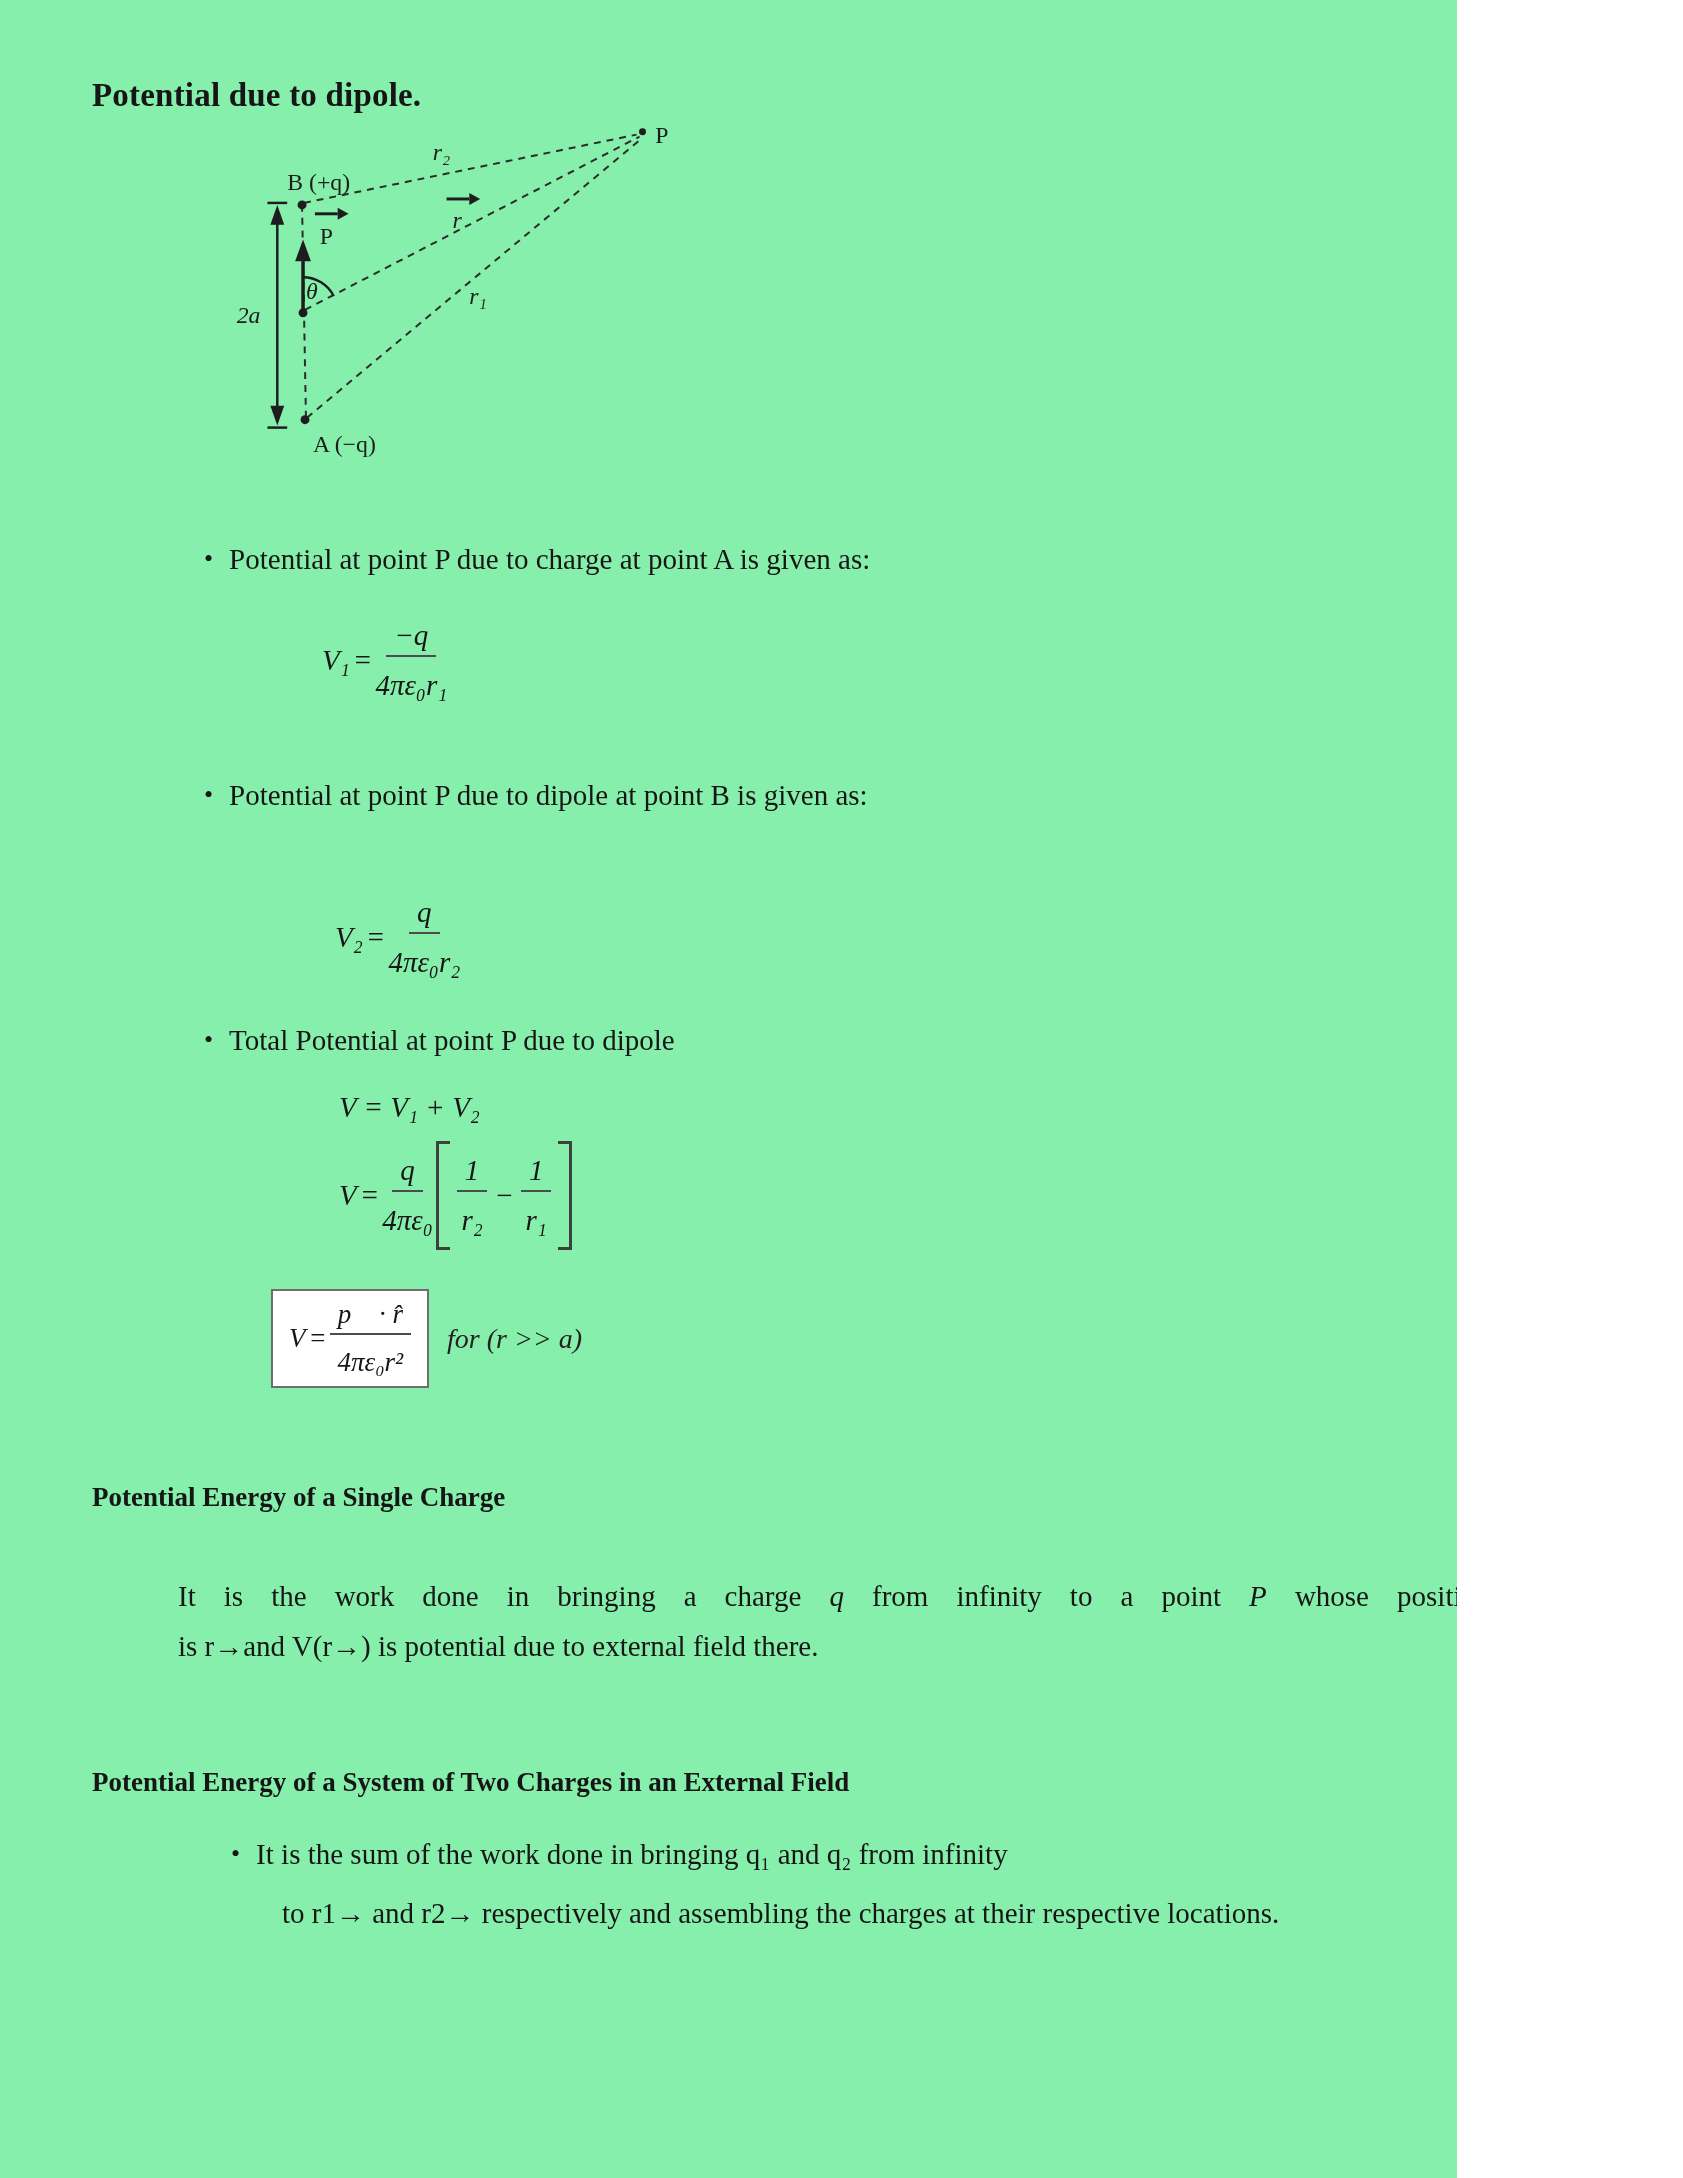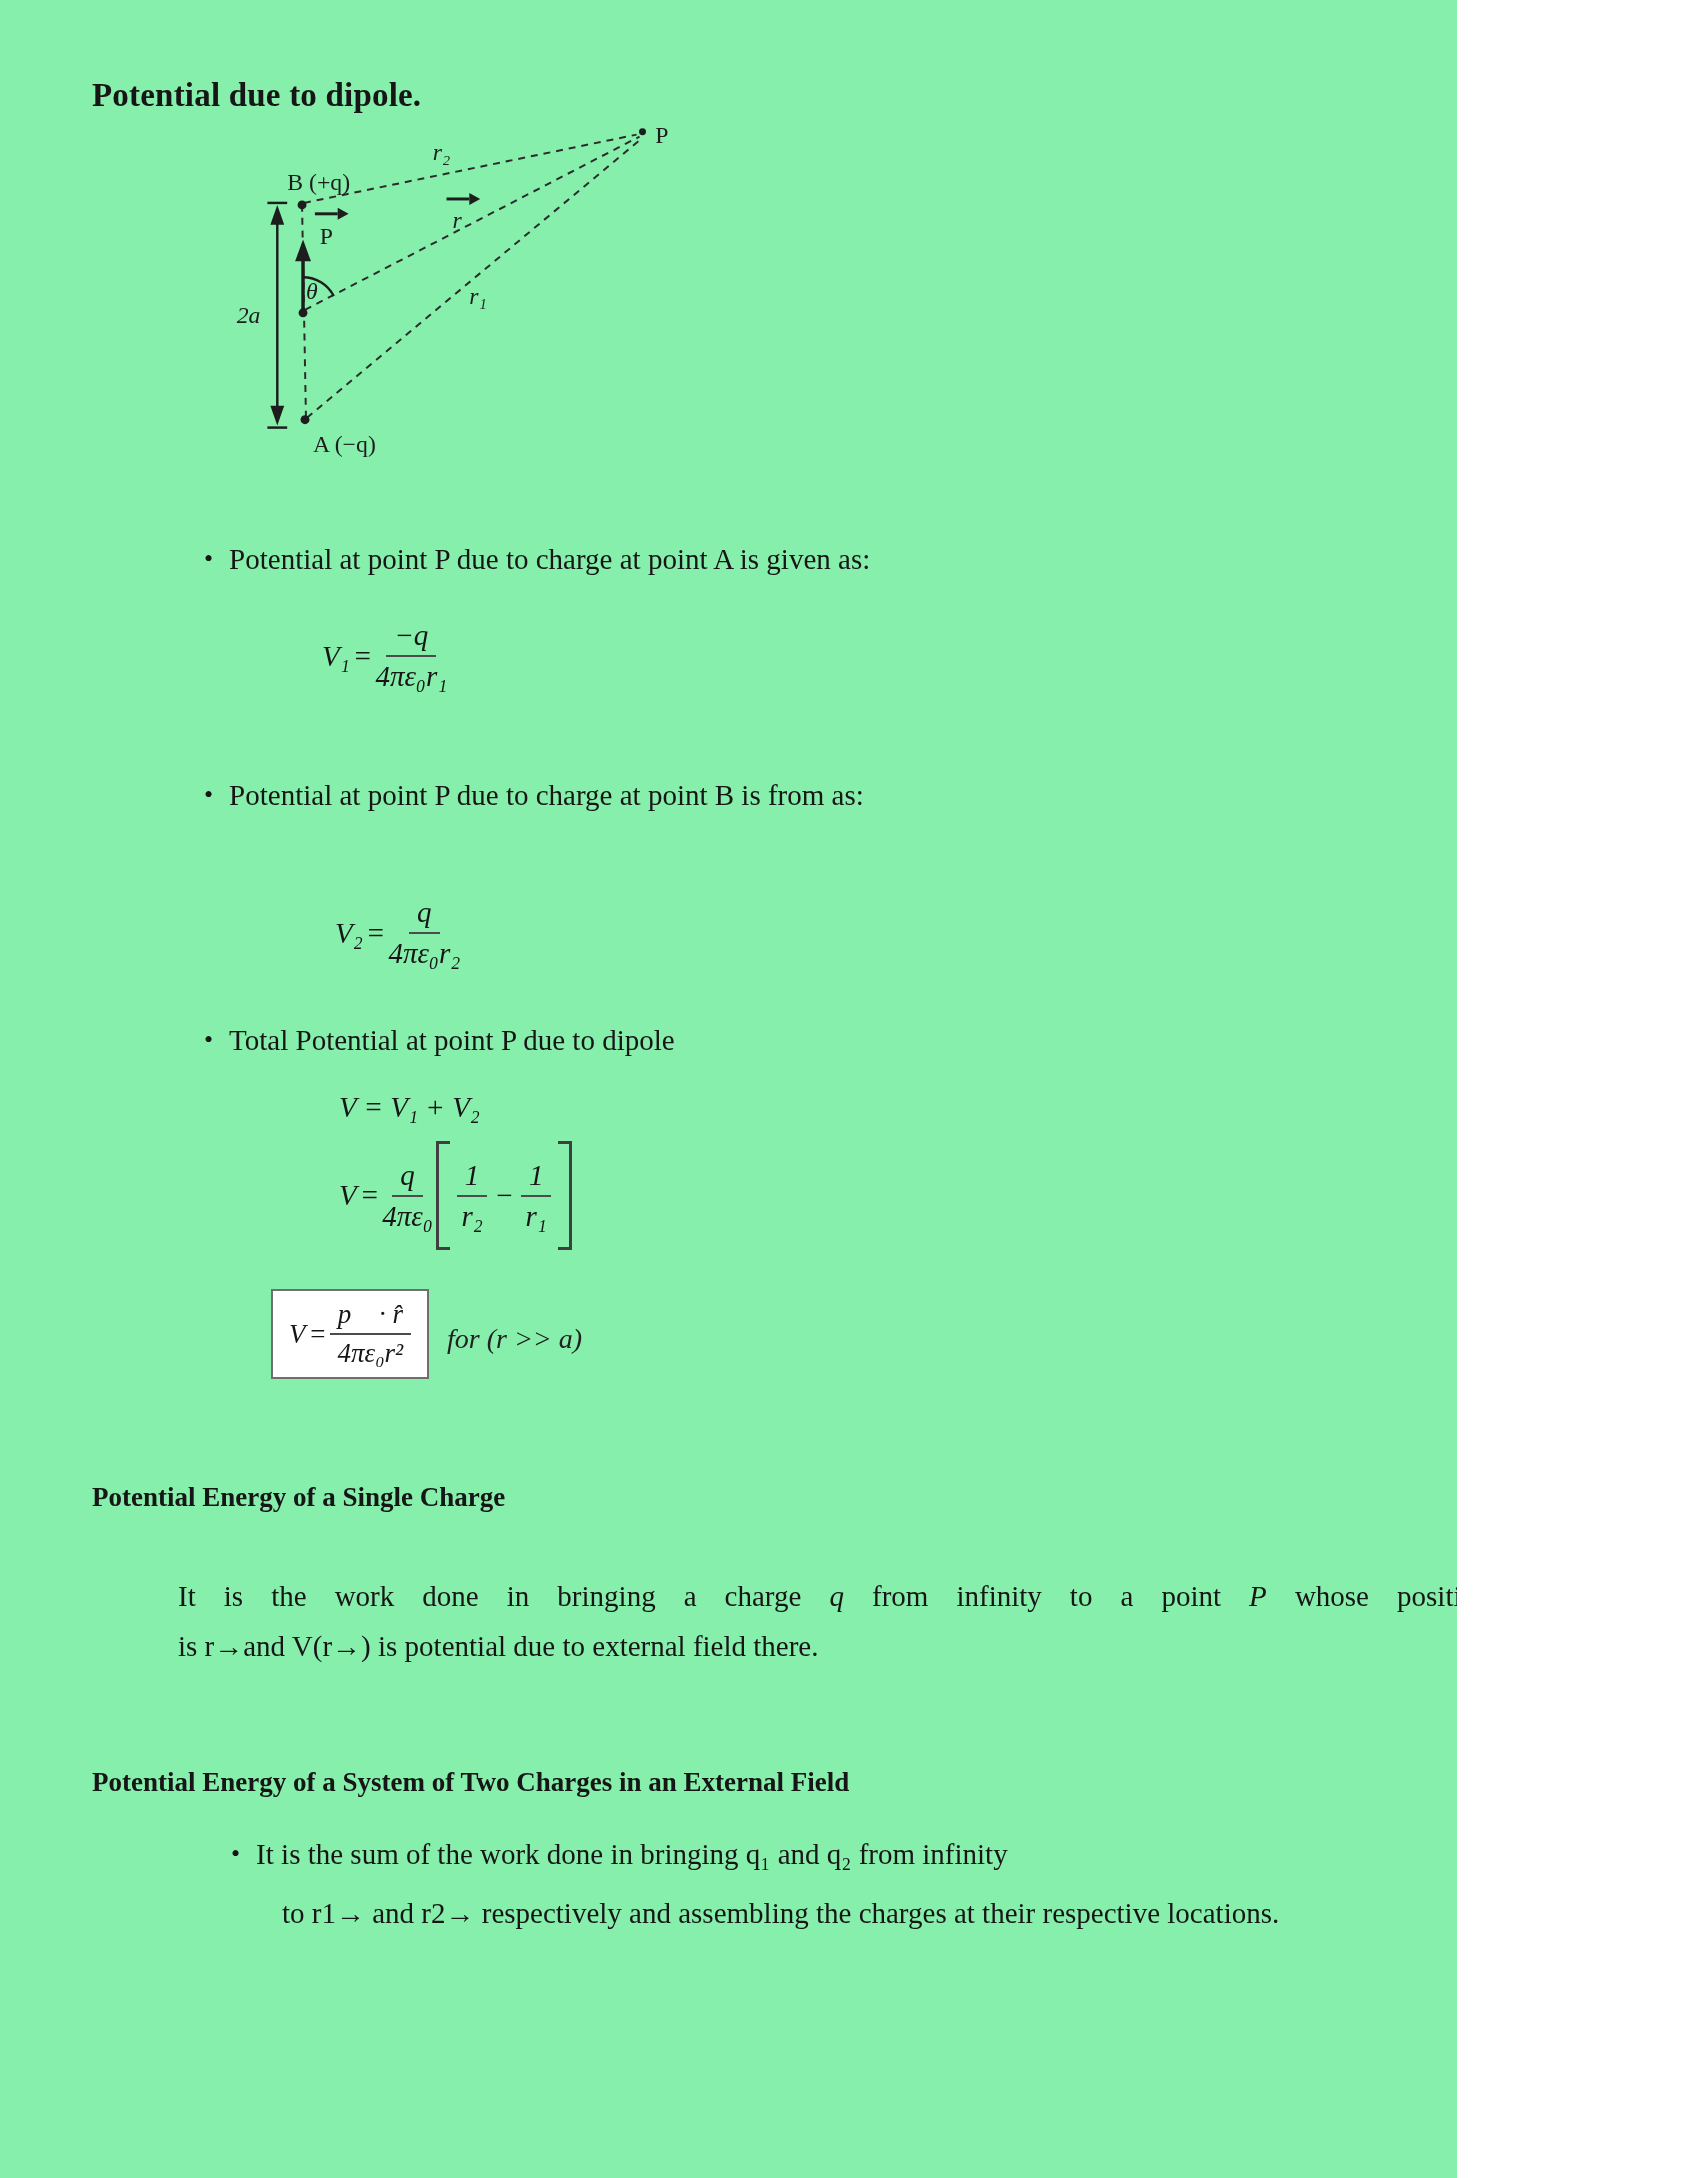--- a/index.html
+++ b/index.html
@@ -10,21 +10,21 @@
   .abs{position:absolute;}
   .title{font-size:33px;font-weight:bold;letter-spacing:0.2px;}
   .heading{font-size:27px;font-weight:bold;}
   .body-text{font-size:29px;}
   .bullet{display:flex;font-size:29px;line-height:34px;}
   .bullet .dot{margin-right:16px;font-size:26px;}
   .eq{display:flex;align-items:center;gap:3px;font-size:29px;font-style:italic;}
   .m{white-space:nowrap;}
   .frac{display:inline-flex;flex-direction:column;align-items:center;text-align:center;}
   .frac .num{display:block;padding:0 8px 3px;border-bottom:2px solid #4c4c4c;}
-  .frac .den{display:block;padding-top:3px;}
+  .frac .den{display:block;padding-top:12px;}
   .bkt-l,.bkt-r{display:inline-block;width:11px;height:103px;}
   .bkt-l{border-left:3px solid #3f3f3f;border-top:3px solid #3f3f3f;border-bottom:3px solid #3f3f3f;}
   .bkt-r{border-right:3px solid #3f3f3f;border-top:3px solid #3f3f3f;border-bottom:3px solid #3f3f3f;}
   .boxed{border:2px solid #6e6e6e;padding:8px 16px;background:#fff;}
   .cond{font-size:28px;font-style:italic;color:#222;}
   .justify-line{width:1413px;text-align:justify;text-align-last:justify;font-size:29px;}
   .it{font-style:italic;}
   .inline-math{font-style:italic;color:#2c2c2c;}
   svg text{font-family:"Liberation Serif","DejaVu Serif",serif;fill:#1d1d1d;}
   svg .lbl{font-size:24px;}
@@ -99,21 +99,21 @@
     <span class="m">V₁</span>
     <span class="m">=</span>
     <span class="frac">
       <span class="num">−q</span>
       <span class="den">4πε₀r₁</span>
     </span>
   </div>
 
   <div class="abs bullet" style="left:204px;top:778px">
     <span class="dot">•</span>
-    <span>Potential at point P due to charge at point B is from as:</span>
+    <span>Potential at point P due to dipole at point B is given as:</span>
   </div>
 
   <div class="abs eq" style="left:335px;top:896px">
     <span class="m">V₂</span>
     <span class="m">=</span>
     <span class="frac">
       <span class="num">q</span>
       <span class="den">4πε₀r₂</span>
     </span>
   </div>

